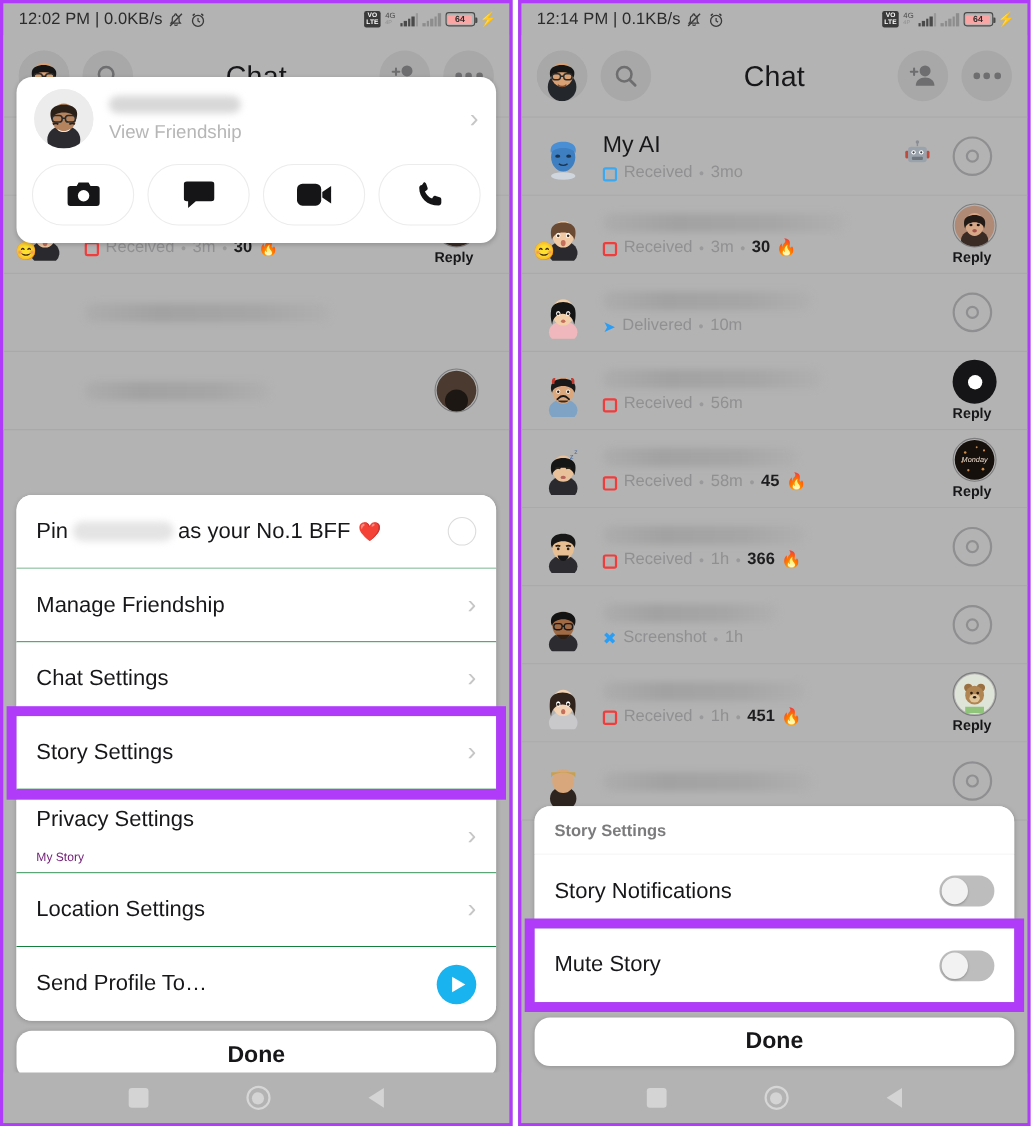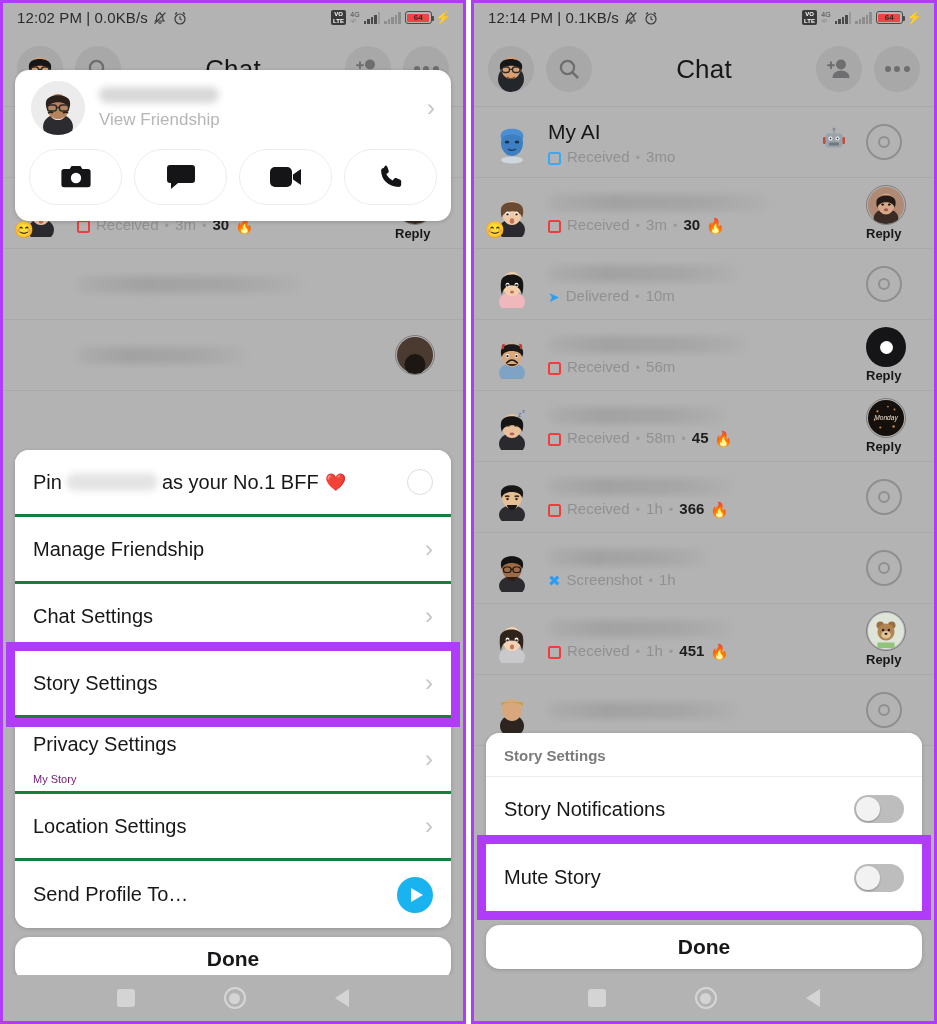--- a/index.html
+++ b/index.html
@@ -58,21 +58,21 @@
   .batt {
     width: 27px; height: 13px; border: 1.5px solid #4a4a4a;
     border-radius: 3px; position: relative;
     display: flex; align-items: center; padding: 1.5px;
   }
   .batt::after {
     content: ""; position: absolute; right: -3.5px; top: 3.5px;
     width: 2.5px; height: 5px; background: #4a4a4a; border-radius: 0 1px 1px 0;
   }
   .batt-fill {
-    background: #ef4444; height: 100%; border-radius: 1px;
+    background: #fca5a5; height: 100%; border-radius: 1px;
     width: 100%; display: flex; align-items: center; justify-content: center;
     font-size: 8px; font-weight: bold; color: #2b2b2b;
   }
   .bolt { font-size: 13px; color: #3a3a3a; line-height: 1; }
 
   
   .appbar {
     height: 75px;
     display: flex; align-items: center;
     padding: 0 14px;
@@ -190,21 +190,21 @@
   }
   .fr-act {
     flex: 1; height: 56px; border-radius: 28px;
     border: 1px solid #ececec; background: #fff;
     display: flex; align-items: center; justify-content: center;
   }
 
   .mrow {
     display: flex; align-items: center;
     min-height: 67px; padding: 0 18px;
-    border-bottom: 3px solid #15803d;
+    border-bottom: 1px solid #15803d;
     background: #fff;
   }
   .mrow:last-child { border-bottom: none; }
   .mrow-lbl { flex: 1; font-size: 20px; color: #17171a; display: flex; align-items: center; gap: 0px; }
   .mrow-sub { font-size: 11px; color: #701a75; margin-top: 17px; }
   .inline-blur {
     display: inline-block; width: 92px; height: 18px; border-radius: 9px;
     background: #e4e4e4; filter: blur(3.5px); margin: 0 4px;
     vertical-align: middle;
   }

